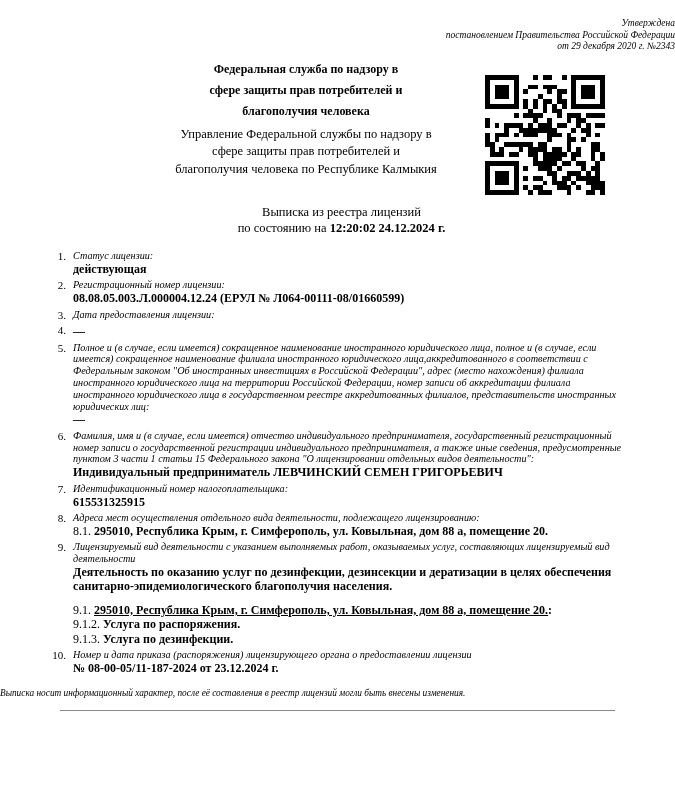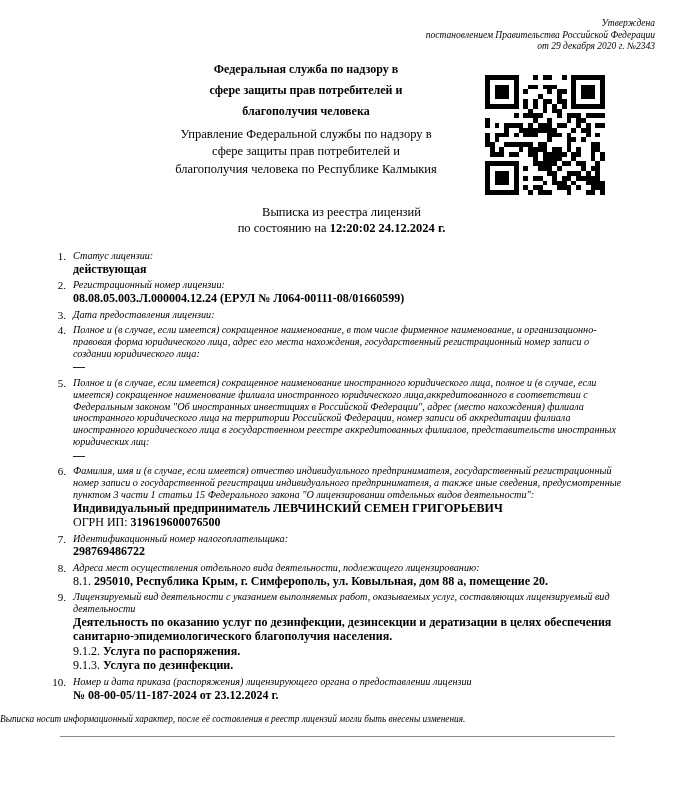--- a/index.html
+++ b/index.html
@@ -7,21 +7,20 @@
     position: relative;
     width: 675px; height: 800px;
     margin: 0 auto;
     background: #ffffff;
     font-family: "Liberation Serif", "DejaVu Serif", serif;
     color: #000;
     overflow: hidden;
   }
   .approval {
     padding-top: 18px;
-    padding-right: 20px;
     text-align: right;
     font-style: italic;
     font-size: 9.5px;
     line-height: 11.5px;
     white-space: pre-line;
   }
   .head-col {
     width: 400px;
     margin-left: 106px;
     text-align: center;
@@ -448,58 +447,57 @@
       </div>
       <div class="item">
         <div class="num">3.</div>
         <div class="content">
           <div class="label">Дата предоставления лицензии:</div>
         </div>
       </div>
       <div class="item">
         <div class="num">4.</div>
         <div class="content">
-          <div class="label">Полное и (в случае, если имеется) сокращенное наименование, в том числе фирменное наименование, и организационно-правовая форма юридического лица, адрес его места нахождения, государственный регистрационный номер записи о создании юридического лица:</div>
           <div class="vline"><span>—</span></div>
         </div>
       </div>
       <div class="item">
         <div class="num">5.</div>
         <div class="content">
           <div class="label">Полное и (в случае, если имеется) сокращенное наименование иностранного юридического лица, полное и (в случае, если имеется) сокращенное наименование филиала иностранного юридического лица,аккредитованного в соответствии с Федеральным законом "Об иностранных инвестициях в Российской Федерации", адрес (место нахождения) филиала иностранного юридического лица на территории Российской Федерации, номер записи об аккредитации филиала иностранного юридического лица в государственном реестре аккредитованных филиалов, представительств иностранных юридических лиц:</div>
           <div class="vline"><span>—</span></div>
         </div>
       </div>
       <div class="item">
         <div class="num">6.</div>
         <div class="content">
           <div class="label">Фамилия, имя и (в случае, если имеется) отчество индивидуального предпринимателя, государственный регистрационный номер записи о государственной регистрации индивидуального предпринимателя, а также иные сведения, предусмотренные пунктом 3 части 1 статьи 15 Федерального закона "О лицензировании отдельных видов деятельности":</div>
           <div class="vline"><span>Индивидуальный предприниматель ЛЕВЧИНСКИЙ СЕМЕН ГРИГОРЬЕВИЧ</span></div>
-          <div class="vline"><span class="pre">ОГРН ИП: </span><span>319619600076500</span></div>
         </div>
       </div>
       <div class="item">
         <div class="num">7.</div>
         <div class="content">
           <div class="label">Идентификационный номер налогоплательщика:</div>
-          <div class="vline"><span>298769486722</span></div>
+          <div class="vline"><span>615531325915</span></div>
         </div>
       </div>
       <div class="item">
         <div class="num">8.</div>
         <div class="content">
           <div class="label">Адреса мест осуществления отдельного вида деятельности, подлежащего лицензированию:</div>
           <div class="vline"><span class="pre">8.1. </span><span>295010, Республика Крым, г. Симферополь, ул. Ковыльная, дом 88 а, помещение 20.</span></div>
         </div>
       </div>
       <div class="item">
         <div class="num">9.</div>
         <div class="content">
           <div class="label">Лицензируемый вид деятельности с указанием выполняемых работ, оказываемых услуг, составляющих лицензируемый вид деятельности</div>
           <div class="vline"><span>Деятельность по оказанию услуг по дезинфекции, дезинсекции и дератизации в целях обеспечения санитарно-эпидемиологического благополучия населения.</span></div>
+          <div class="vline gap"><span class="pre">9.1. </span><span class="u">295010, Республика Крым, г. Симферополь, ул. Ковыльная, дом 88 а, помещение 20.</span><span>:</span></div>
           <div class="vline"><span class="pre">9.1.2. </span><span>Услуга по распоряжения.</span></div>
           <div class="vline"><span class="pre">9.1.3. </span><span>Услуга по дезинфекции.</span></div>
         </div>
       </div>
       <div class="item">
         <div class="num">10.</div>
         <div class="content">
           <div class="label">Номер и дата приказа (распоряжения) лицензирующего органа о предоставлении лицензии</div>
           <div class="vline"><span>№ 08-00-05/11-187-2024 от 23.12.2024 г.</span></div>
         </div>

